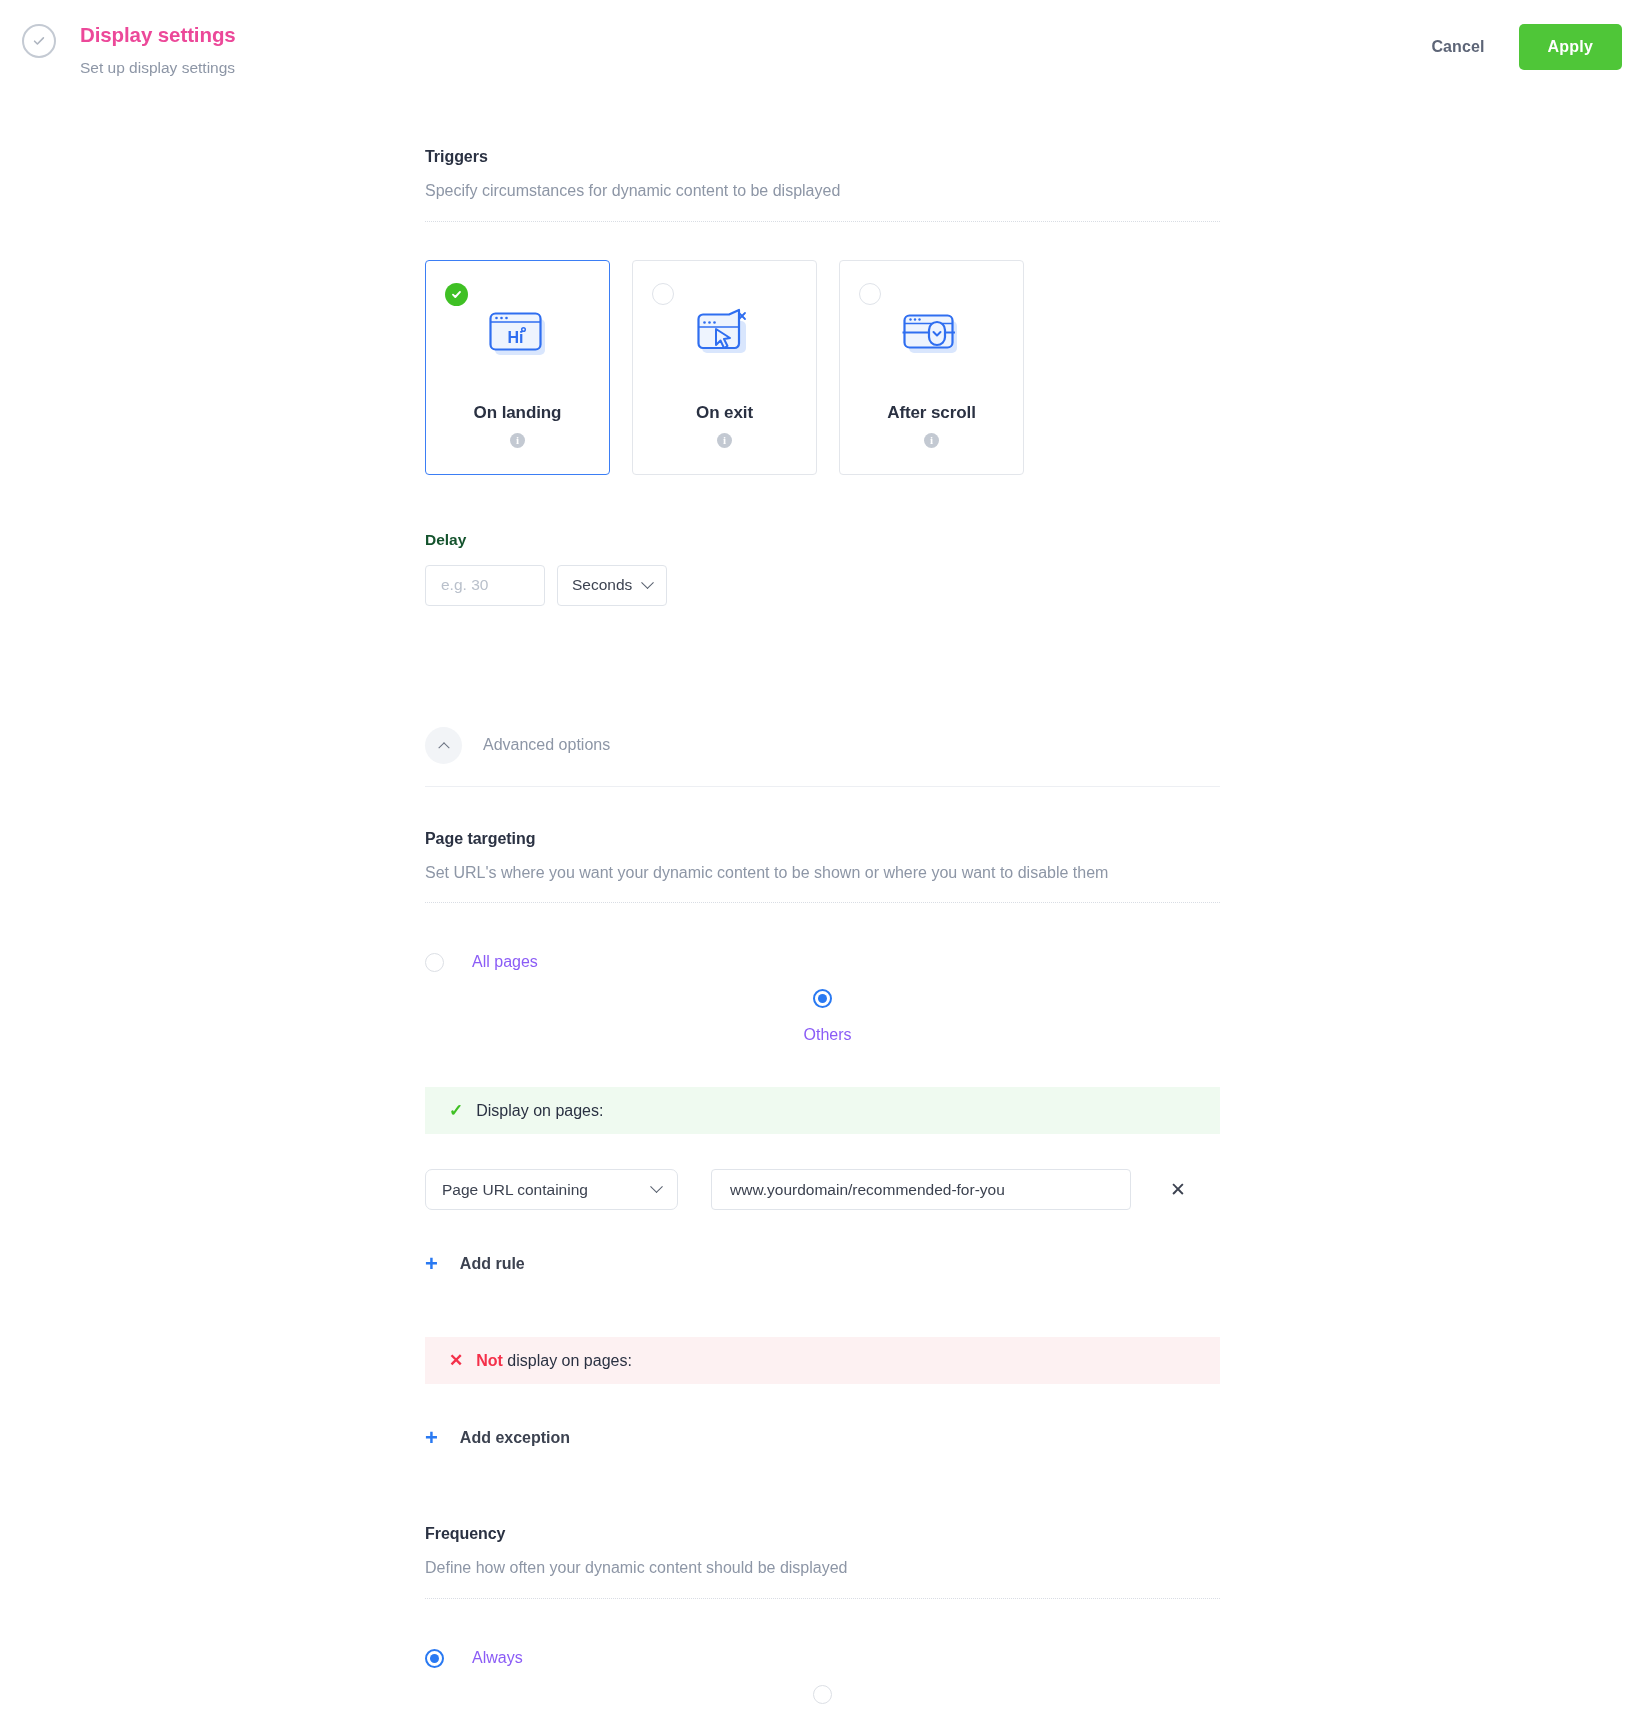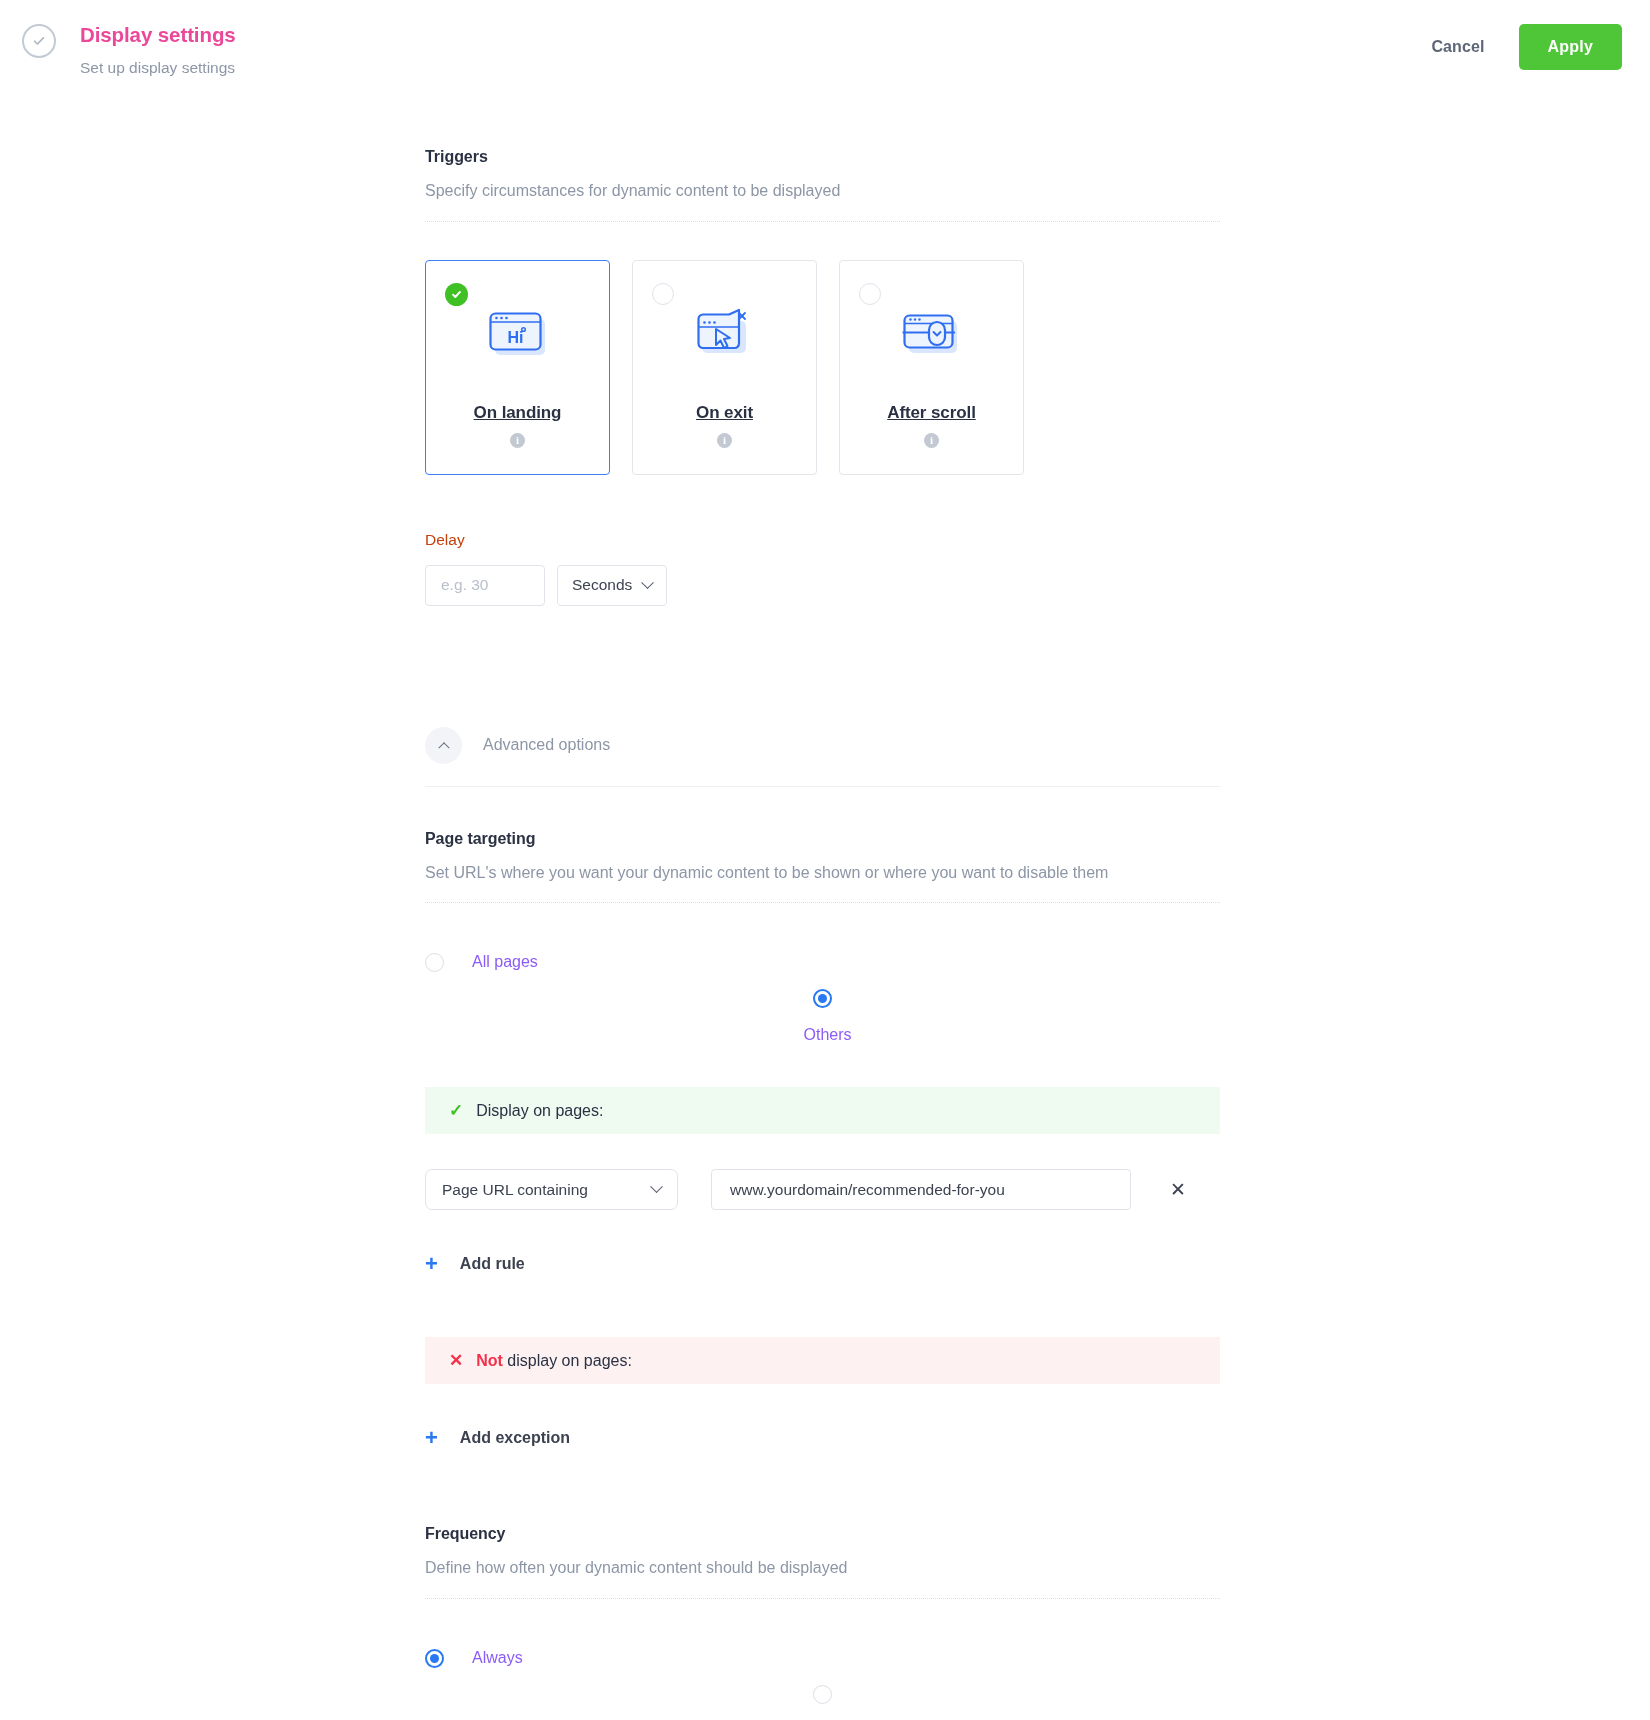--- a/index.html
+++ b/index.html
@@ -145,42 +145,41 @@
     margin-top: 44px;
     height: 62px;
     display: flex; align-items: center; justify-content: center;
   }
   .trigger-label {
     margin-top: 36px;
     font-size: 17px;
     font-weight: bold;
     color: #2a3142;
     letter-spacing: -0.1px;
-    text-decoration: underline;
   }
   .trigger-info {
     margin-top: 10px;
     width: 15px; height: 15px;
     border-radius: 50%;
     background: #c3c9d2;
     color: #fff;
     font-size: 11px;
     font-weight: bold;
     font-family: "Liberation Serif", serif;
     display: flex; align-items: center; justify-content: center;
     cursor: pointer;
     line-height: 1;
   }
 
   
   .delay-block { margin-top: 56px; }
   .field-label {
     font-size: 15.5px;
-    font-weight: normal;
-    color: #c2410c;
+    font-weight: bold;
+    color: #14532d;
   }
   .delay-row {
     display: flex;
     gap: 12px;
     margin-top: 16px;
   }
   .delay-input {
     width: 120px;
     height: 41px;
     border: 1px solid #e0e4ea;

